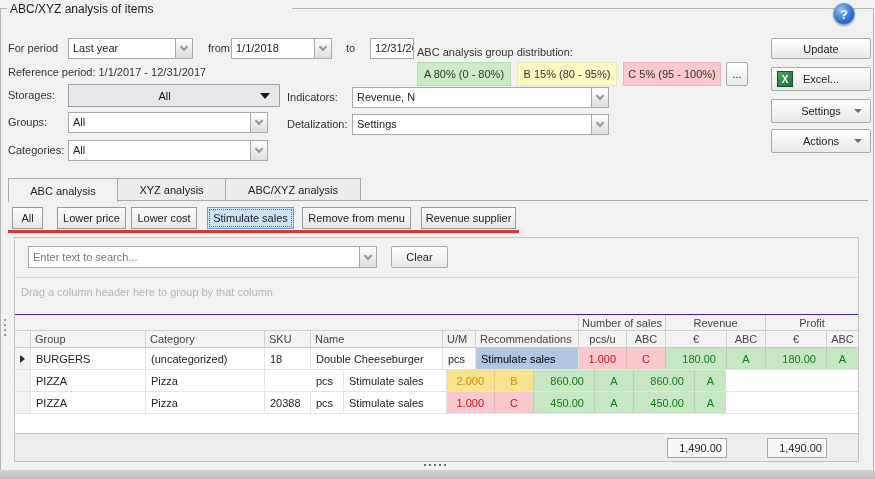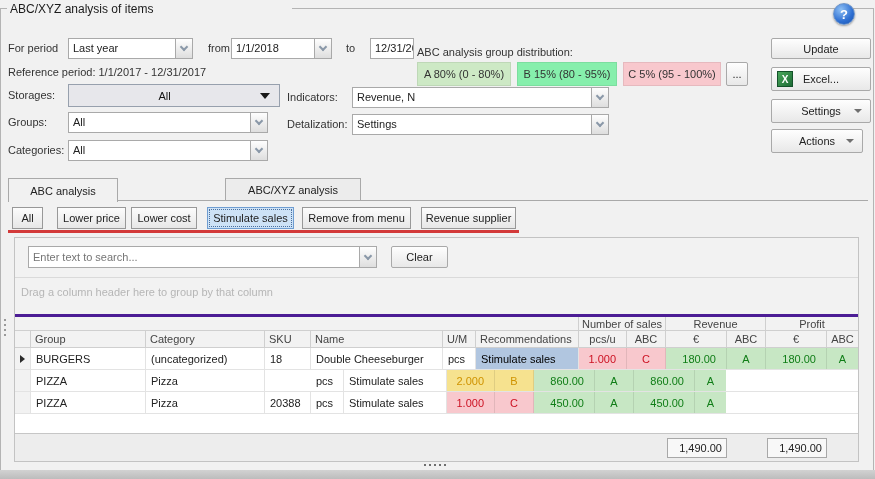--- a/index.html
+++ b/index.html
@@ -36,21 +36,21 @@
   .btn .dd { position:absolute; right:8px; width:0; height:0; border-left:4px solid transparent;
              border-right:4px solid transparent; border-top:4px solid #6f6f6f; }
   .xlicon { position:absolute; left:5px; top:3px; width:16px; height:16px; border:1px solid #14522a;
             background:linear-gradient(135deg,#4aa85c,#1d6b35); color:#fff; font-weight:bold; font-size:10px;
             display:flex; align-items:center; justify-content:center; }
 
   
   .dist-box { position:absolute; height:24px; display:flex; align-items:center; justify-content:center;
               color:#333; border:1px solid rgba(0,0,0,.07); }
   .distA { background:#cde9c5; }
-  .distB { background:#86efac; }
+  .distB { background:#fef9c3; }
   .distC { background:#f8c8cd; }
 
   
   .tab { position:absolute; top:178px; height:23px; background:#ececec; border:1px solid #a9a9a9;
          display:flex; align-items:center; justify-content:center; color:#222; }
   .tab.active { background:#f1f1f1; height:24px; border-bottom:none; z-index:3; }
   .tabline { position:absolute; left:8px; top:200px; width:860px; height:1px; background:#a9a9a9; z-index:1; }
 
   
   .fbtn { position:absolute; top:207px; height:22px; background:linear-gradient(#fcfcfc,#e7e7e7);
@@ -63,21 +63,21 @@
   .panel .divider { position:absolute; left:0; top:39px; width:843px; height:1px; background:#dadada; }
   .hint { position:absolute; left:6px; top:40px; height:28px; line-height:28px; color:#b6b6b6; white-space:nowrap; }
   .search-combo { left:13px; top:8px; width:349px; height:22px; }
   .search-combo input { flex:1; border:none; outline:none; padding:0 4px; font-family:"Liberation Sans",sans-serif;
                         font-size:11px; color:#444; background:#fff; min-width:0; }
   .clear-btn { left:376px; top:8px; width:57px; height:22px; }
 
   
   .grid { position:absolute; left:0; top:76px; width:843px; height:119px; background:#fff; }
   .grow { display:flex; }
-  .band-row { height:17px; background:#f2f2f2; border-top:3px solid #4c1d95; border-bottom:1px solid #cfcfcf; }
+  .band-row { height:17px; background:#f2f2f2; border-top:1px solid #4c1d95; border-bottom:1px solid #cfcfcf; }
   .bcell { border-right:1px solid #cfcfcf; display:flex; align-items:center; justify-content:center; color:#444; }
   .bcell.last { border-right:none; }
   .head-row { height:17px; background:#f2f2f2; border-bottom:1px solid #cfcfcf; }
   .hcell { border-right:1px solid #cfcfcf; display:flex; align-items:center; padding:0 4px; color:#444;
            white-space:nowrap; overflow:hidden; }
   .hcell.ctr { justify-content:center; padding:0; }
   .data-row { height:22px; background:#fff; border-bottom:1px solid #e3e3e3; }
   .dcell { border-right:1px solid #e3e3e3; display:flex; align-items:center; padding:0 5px; color:#222;
            white-space:nowrap; overflow:hidden; }
   .ind { background:#f2f2f2; justify-content:center; padding:0; }
@@ -178,27 +178,28 @@
 
   <div class="btn" style="left:771px;top:38px;width:100px;height:21px;">Update</div>
   <div class="btn" style="left:771px;top:67px;width:100px;height:24px;">
     <span class="xlicon">X</span>
     <span>Excel...</span>
   </div>
   <div class="btn" style="left:771px;top:99px;width:100px;height:24px;">
     <span>Settings</span>
     <span class="dd"></span>
   </div>
-  <div class="btn" style="left:771px;top:129px;width:92px;height:24px;">
+  <div class="btn" style="left:771px;top:129px;width:100px;height:24px;">
     <span>Actions</span>
     <span class="dd"></span>
   </div>
 
   <div class="tabline"></div>
   <div class="tab active" style="left:8px;width:110px;">ABC analysis</div>
+  <div class="tab" style="left:117px;width:109px;">XYZ analysis</div>
   <div class="tab" style="left:225px;width:136px;">ABC/XYZ analysis</div>
 
   <div class="fbtn" style="left:12px;width:31px;">All</div>
   <div class="fbtn" style="left:57px;width:69px;">Lower price</div>
   <div class="fbtn" style="left:131px;width:66px;">Lower cost</div>
   <div class="fbtn selected" style="left:207px;width:87px;">Stimulate sales</div>
   <div class="fbtn" style="left:302px;width:109px;">Remove from menu</div>
   <div class="fbtn" style="left:421px;width:95px;">Revenue supplier</div>
   <div class="redline"></div>
 

